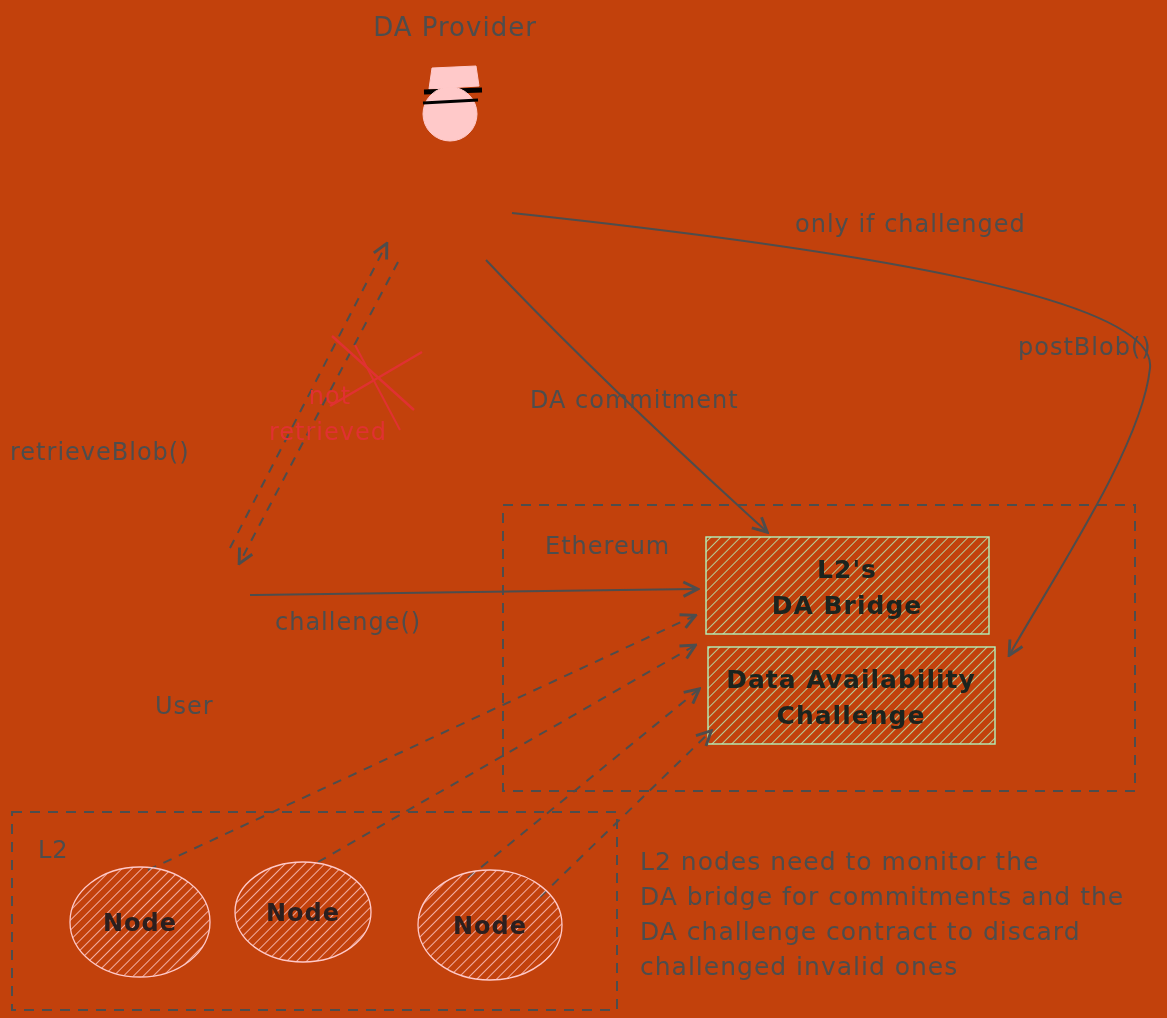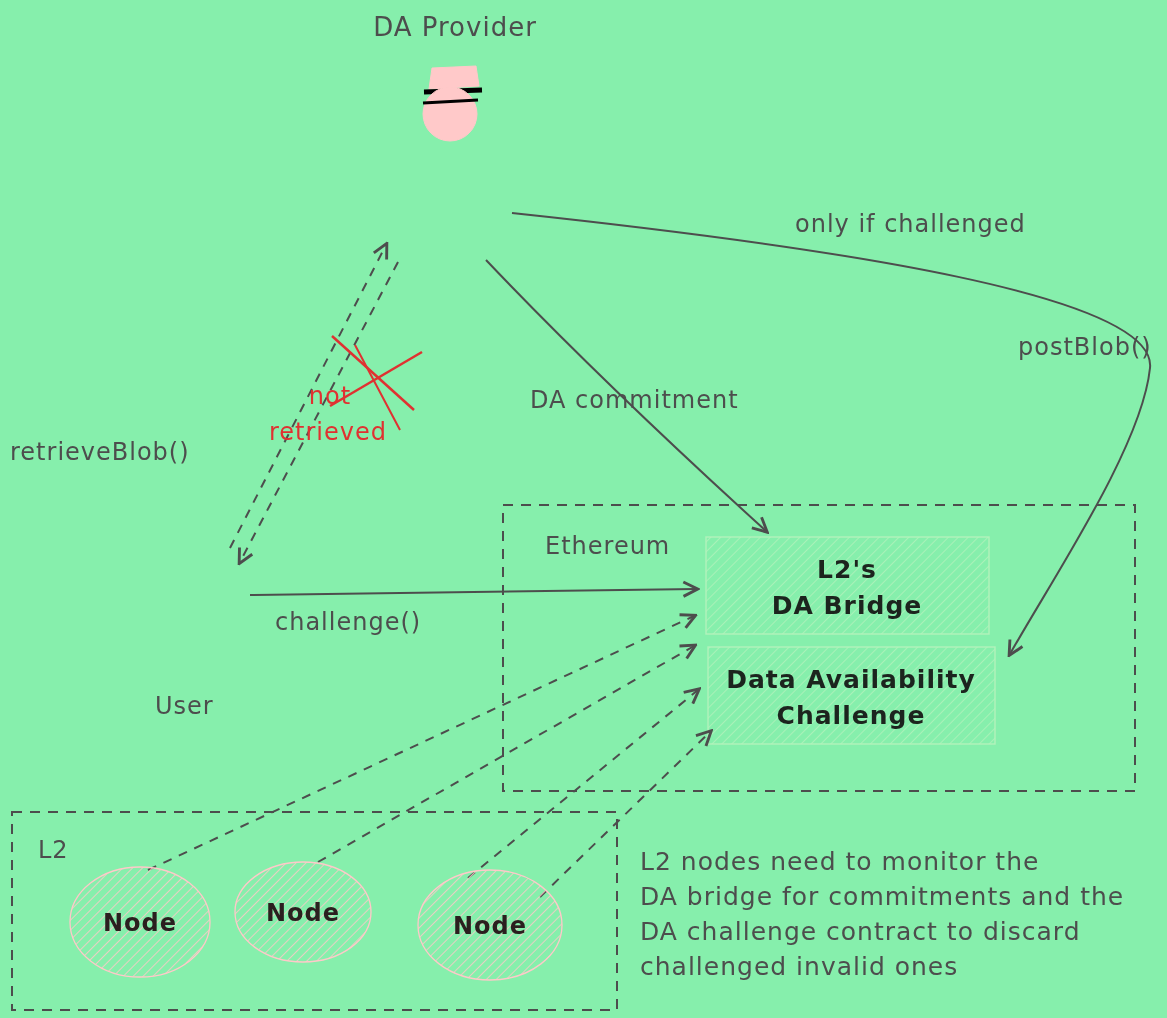--- a/index.html
+++ b/index.html
@@ -1,16 +1,16 @@
 <!DOCTYPE html>
 <html><head>
 <meta charset="utf-8">
 <style>
   html,body{margin:0;padding:0;background:#000;}
-  .canvas{position:relative;width:1167px;height:1018px;background:#86efac;overflow:hidden;
+  .canvas{position:relative;width:1167px;height:1018px;background:#c2410c;overflow:hidden;
           font-family:"DejaVu Sans",sans-serif;}
   svg{position:absolute;left:0;top:0;}
   text{font-family:"DejaVu Sans",sans-serif;letter-spacing:1px;}
   .lbl{fill:#4d4d4d;font-size:24px;}
   .lbl-red{fill:#e03131;font-size:24px;}
   .box-txt{fill:#1c241e;font-size:25px;font-weight:bold;}
   .node-txt{fill:#2b1f1f;font-size:24px;font-weight:bold;}
   .note-txt{fill:#4d4d4d;font-size:25px;}
 </style>
 </head>

